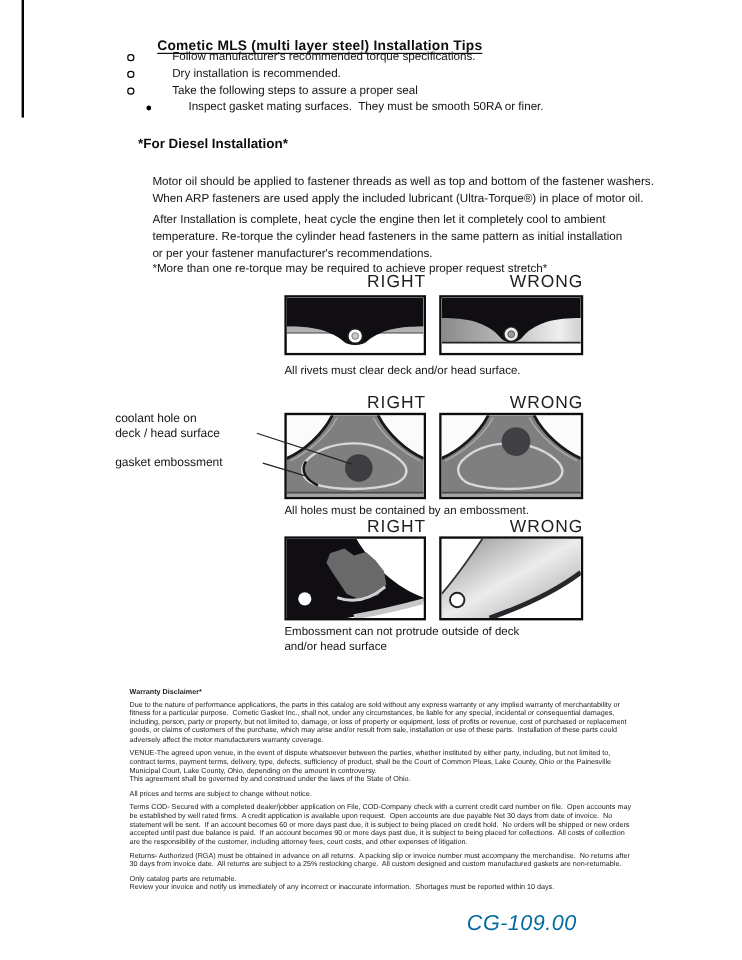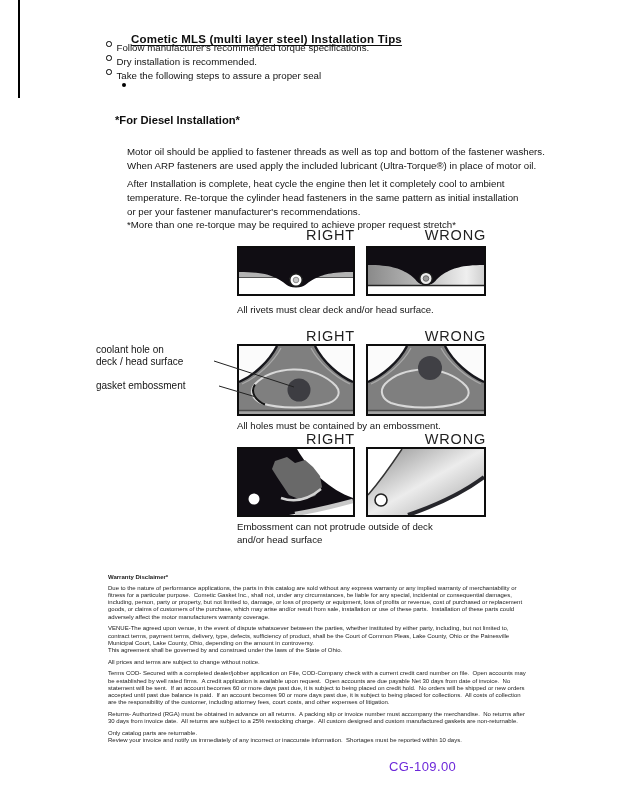--- a/index.html
+++ b/index.html
@@ -8,21 +8,21 @@
   .page{position:relative;width:618px;height:800px;background:#fff;}
 
   .left-rule{position:absolute;left:18px;top:0;width:2px;height:98px;background:#000;}
 
   .title{position:absolute;left:115px;top:17px;margin:16px;
          font-size:11.5px;font-weight:bold;letter-spacing:0.2px;
          text-decoration:underline;text-underline-offset:2px;color:#0e0e0e;}
 
   .tips{position:absolute;left:106px;top:41px;margin:0;padding:0;list-style:none;
         font-size:9.7px;line-height:14px;color:#141414;}
-  .tip{display:flex;align-items:flex-start;height:14px;white-space:pre;}
+  .tip{display:flex;align-items:center;height:14px;white-space:pre;gap:27px;}
   .circ-marker{flex:0 0 auto;width:3.5px;height:3.5px;border:1px solid #000;border-radius:50%;
                margin-right:5px;}
   .tip.sub{margin-left:16px;}
   .dot-marker{flex:0 0 auto;width:4px;height:4px;background:#000;border-radius:50%;margin-right:4px;}
 
   .h-diesel{position:absolute;left:115px;top:114px;margin:0;font-size:11.2px;font-weight:bold;color:#0e0e0e;}
   .para{position:absolute;left:115px;margin:12px;font-size:9.7px;line-height:14px;
         white-space:pre;color:#141414;}
   .p-diesel1{top:133px;}
   .p-diesel2{top:165px;}
@@ -38,22 +38,22 @@
        text-align:left;white-space:pre;}
   .lbl-coolant{left:96px;top:344px;width:117px;}
   .lbl-emboss{left:96px;top:380px;width:121px;}
 
   .leader-overlay{position:absolute;left:0;top:0;width:618px;height:800px;pointer-events:none;}
 
   .legal{position:absolute;left:108px;top:574px;width:440px;color:#1b1b1b;}
   .legal-h{margin:0 0 5px 0;font-size:6px;font-weight:bold;white-space:pre;}
   .legal p{margin:0 0 4.6px 0;font-size:6px;line-height:7.15px;white-space:pre;}
 
-  .page-num{position:absolute;left:389px;top:759px;font-size:13px;
-            letter-spacing:0.4px;color:#6d28d9;}
+  .page-num{position:absolute;left:389px;top:759px;font-size:18px;
+            letter-spacing:0.4px;color:#0369a1;font-style:italic;}
 </style>
 </head>
 <body>
 
 <div class="page">
 
   <div class="left-rule"></div>
 
   <h1 class="title">Cometic MLS (multi layer steel) Installation Tips</h1>
 
@@ -65,20 +65,21 @@
     <li class="tip">
       <span class="circ-marker"></span>
       <span>Dry installation is recommended.</span>
     </li>
     <li class="tip">
       <span class="circ-marker"></span>
       <span>Take the following steps to assure a proper seal</span>
     </li>
     <li class="tip sub">
       <span class="dot-marker"></span>
+      <span>Inspect gasket mating surfaces.  They must be smooth 50RA or finer.</span>
     </li>
   </ul>
 
   <h2 class="h-diesel">*For Diesel Installation*</h2>
   <p class="para p-diesel1">Motor oil should be applied to fastener threads as well as top and bottom of the fastener washers.
 When ARP fasteners are used apply the included lubricant (Ultra-Torque®) in place of motor oil.</p>
   <p class="para p-diesel2">After Installation is complete, heat cycle the engine then let it completely cool to ambient
 temperature. Re-torque the cylinder head fasteners in the same pattern as initial installation
 or per your fastener manufacturer's recommendations.</p>
   <p class="para p-note">*More than one re-torque may be required to achieve proper request stretch*</p>

